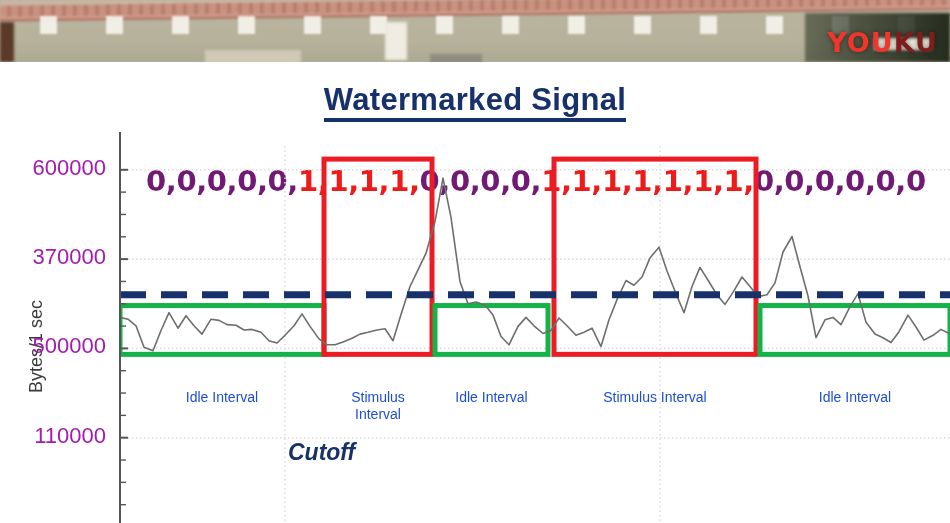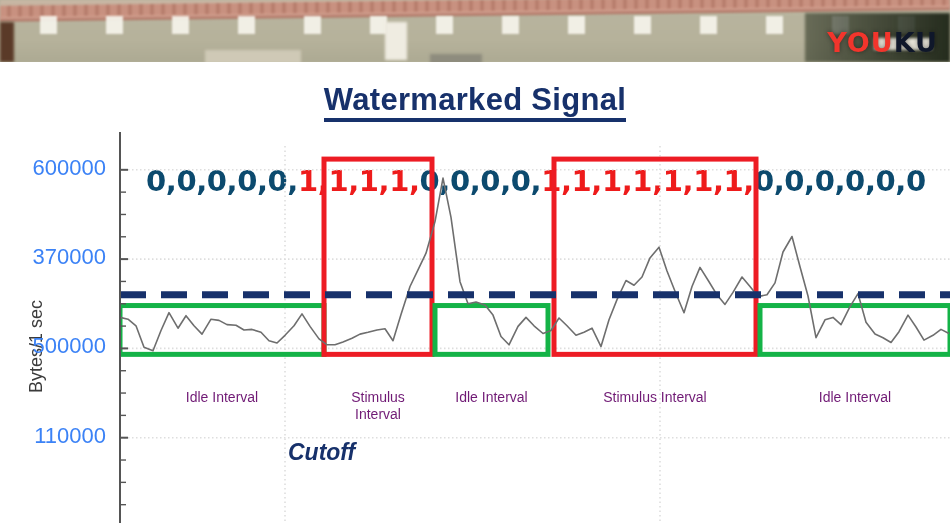--- a/index.html
+++ b/index.html
@@ -83,21 +83,21 @@
   }
   #youku-logo {
     position: absolute; right: 12px; top: 27px;
     font-size: 27px; font-weight: bold;
     letter-spacing: 1px;
     font-family: "DejaVu Sans", sans-serif;
     z-index: 4;
     text-shadow: 0 0 5px rgba(0,0,0,.45);
   }
   #youku-logo .yk-red { color: #f2352c; }
-  #youku-logo .yk-blue { color: #0f172a; }
+  #youku-logo .yk-blue { color: #7f1d1d; }
 
   
   #sliver-grey {
     position: absolute; left: 0; top: 196px; width: 31px; height: 72px;
     background: linear-gradient(to bottom, #8e8e8e, #a5a5a5 55%, #cfcfcf);
     filter: blur(0.8px);
   }
   #sliver-green {
     position: absolute; left: 0; top: 412px; width: 31px; height: 111px;
     background: linear-gradient(to bottom, #5f7f22, #6e8f2a 40%, #4e6c19);
@@ -136,52 +136,52 @@
 
   
   #bit-sequence {
     position: absolute; left: 146px; top: 98px;
     width: 800px;
     font-size: 29px; font-weight: bold;
     font-family: "DejaVu Sans", sans-serif;
     letter-spacing: -0.4px;
     white-space: nowrap;
   }
-  #bit-sequence .bit0 { color: #0c4a6e; }
+  #bit-sequence .bit0 { color: #701a75; }
   #bit-sequence .bit1 { color: #ee1b1b; }
 
   
   #chart {
     position: absolute; left: 0; top: 0; width: 950px; height: 461px;
   }
   #y-axis-title {
     position: absolute; left: -24px; top: 270px;
     width: 120px; text-align: center;
     transform: rotate(-90deg);
     font-size: 18px; color: #3b3b3b;
     font-family: "Liberation Sans", sans-serif;
   }
   .y-tick-label {
     position: absolute; right: 0; width: 86px;
     text-align: right;
-    font-size: 22px; color: #3b82f6;
+    font-size: 22px; color: #a21caf;
     font-family: "Liberation Sans", sans-serif;
   }
   #plot {
     position: absolute; left: 120px; top: 80px;
     width: 830px; height: 381px;
     overflow: hidden;
   }
   #plot-grid {
     position: absolute; left: 0; top: 0; width: 100%; height: 100%;
   }
   .x-interval-label {
     position: absolute;
     text-align: center;
-    font-size: 14px; color: #701a75;
+    font-size: 14px; color: #1d4ed8;
     line-height: 17px;
     font-family: "Liberation Sans", sans-serif;
   }
   #cutoff-label {
     position: absolute; left: 168px; top: 293px;
     font-size: 23px; font-weight: bold;
     color: #17316b;
     font-style: italic;
   }
 </style>

